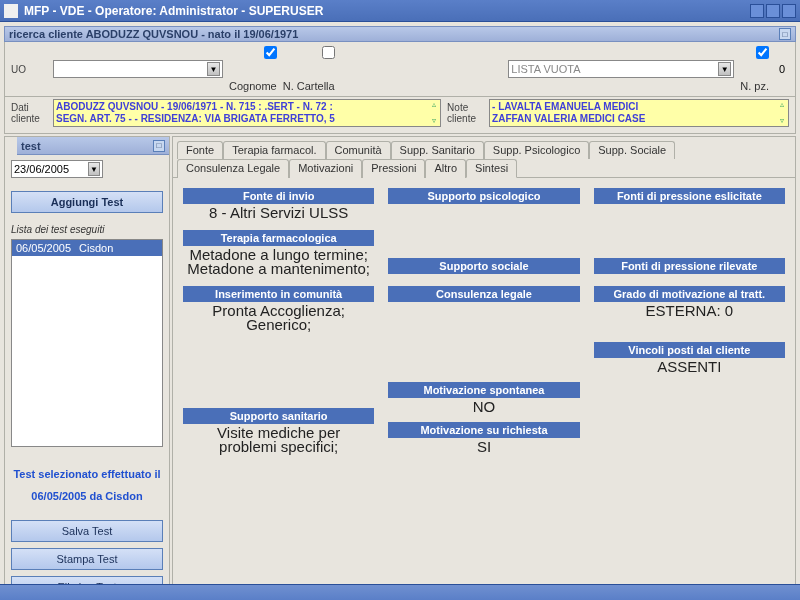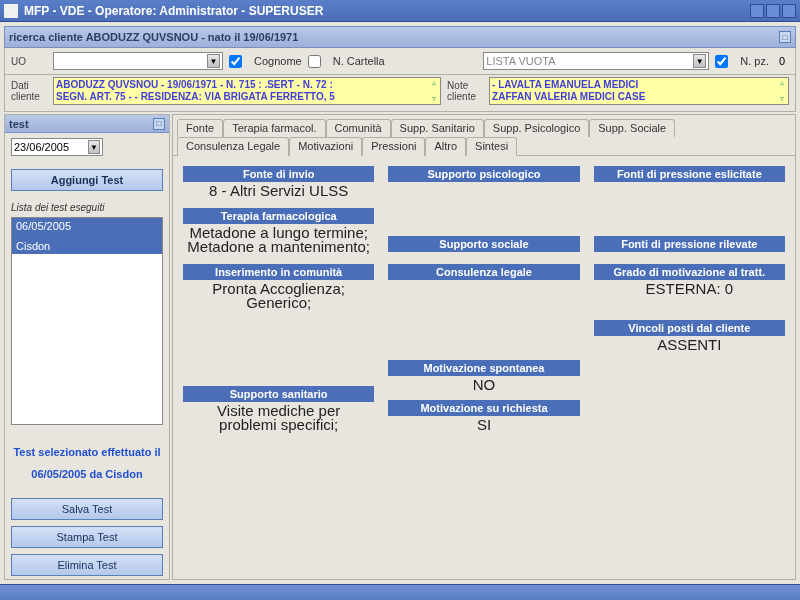--- a/index.html
+++ b/index.html
@@ -7,53 +7,53 @@
   
   .titlebar { background: linear-gradient(to bottom, #5a7fc8, #4a6fb8); color: #fff; height: 22px; display: flex; align-items: center; padding: 0 4px; border-bottom: 1px solid #2a4f98; }
   .titlebar-icon { width: 14px; height: 14px; margin-right: 6px; background: #f0f0f0; }
   .titlebar-text { font-weight: bold; font-size: 12px; flex: 1; }
   .titlebar-btns { display: flex; gap: 2px; }
   .titlebar-btn { width: 14px; height: 14px; border: 1px solid #2a4f98; background: #6a8fd8; }
   
   .statusbar { background: linear-gradient(to bottom, #7090d0, #5a7fc8); height: 16px; border-top: 1px solid #2a4f98; position: absolute; bottom: 0; left: 0; right: 0; }
   
   .sub-window { margin: 4px 4px 0 4px; }
-  .sub-titlebar { background: linear-gradient(to bottom, #b8c8e8, #9eb0d8); color: #2a3f68; height: 22px; display: flex; align-items: center; padding: 0 4px; border: 1px solid #7890c0; font-weight: bold; font-size: 11px; }
+  .sub-titlebar { background: linear-gradient(to bottom, #b8c8e8, #9eb0d8); color: #2a3f68; height: 16px; display: flex; align-items: center; padding: 0 4px; border: 1px solid #7890c0; font-weight: bold; font-size: 11px; }
   .sub-titlebar .spacer { flex: 1; }
   .sub-close { width: 12px; height: 12px; border: 1px solid #5a7fb8; background: #c8d8f0; display: flex; align-items: center; justify-content: center; font-size: 8px; }
   
   .filter-row { background: #e8e5de; border: 1px solid #b0b0a8; border-top: none; padding: 4px 6px; display: flex; align-items: center; gap: 6px; font-size: 11px; }
   .filter-label { color: #444; font-size: 10px; }
   .combo { background: #fff; border: 1px solid #888; height: 18px; display: flex; align-items: center; padding: 0 2px; }
   .combo input { border: none; outline: none; font-size: 11px; width: 100%; background: transparent; }
   .combo .arrow { width: 14px; height: 14px; background: linear-gradient(#e8e8e8,#c0c0c0); border: 1px solid #888; display: flex; align-items: center; justify-content: center; font-size: 8px; }
   
   .ylw { background: #ffffa8 !important; }
   .gray-txt { color: #888 !important; }
-  .checkbox-wrap { display: flex; align-items: flex-start; gap: 12px; color: #333; }
+  .checkbox-wrap { display: flex; align-items: flex-end; gap: 21px; color: #333; flex-direction: column; }
   .checkbox-wrap input { width: 13px; height: 13px; }
   
   .filter-row2 { background: #e8e5de; border: 1px solid #b0b0a8; border-top: none; padding: 2px 6px 6px 6px; display: flex; align-items: center; gap: 6px; font-size: 11px; }
   .multiline-box { border: 1px solid #888; flex: 1; font-size: 10px; line-height: 12px; padding: 1px 2px; position: relative; min-height: 28px; }
   .scroll-hints { position: absolute; right: 1px; top: 0; bottom: 0; width: 10px; display: flex; flex-direction: column; justify-content: space-between; }
   .scroll-hints span { font-size: 8px; color: #4a6; text-align: center; line-height: 10px; }
   .multiline-box .txt { color: #4040d8; font-weight: bold; padding-right: 12px; }
   
   .main-area { display: flex; margin: 2px 4px 0 4px; height: 466px; }
   
   .sidebar { width: 166px; display: flex; flex-direction: column; background: #e8e5de; border: 1px solid #b0b0a8; margin-right: 2px; }
-  .side-header { background: linear-gradient(to bottom, #b8c8e8, #9eb0d8); border-bottom: 1px solid #7890c0; height: 18px; display: flex; align-items: center; padding: 0 4px; font-weight: bold; color: #2a3f68; }
+  .side-header { background: linear-gradient(to bottom, #b8c8e8, #9eb0d8); border-bottom: 1px solid #7890c0; height: 18px; display: flex; align-items: center; padding: 0 4px; font-weight: bold; color: #2a3f68; margin-left: 12px; }
   .side-header .spacer { flex: 1; }
   .side-close { width: 12px; height: 12px; border: 1px solid #5a7fb8; background: #c8d8f0; font-size: 8px; display: flex; align-items: center; justify-content: center; }
   .date-row { padding: 5px 6px 10px 6px; }
   .btn { background: linear-gradient(#d4e0f6, #b4c8ec); border: 1px solid #5a7fb8; padding: 4px 0; text-align: center; margin: 3px 6px; color: #1a2f58; font-size: 11px; cursor: pointer; }
   .btn.strong { font-weight: bold; }
   .side-label { padding: 8px 6px 4px 6px; color: #333; font-size: 10px; font-style: italic; }
   .test-list { flex: 1; background: #fff; border: 1px solid #888; margin: 0 6px 8px 6px; overflow: auto; }
-  .test-item { background: #4a6fb8; color: #fff; padding: 2px 4px; font-size: 11px; display: flex; gap: 8px; flex-direction: column; }
+  .test-item { background: #4a6fb8; color: #fff; padding: 2px 4px; font-size: 11px; display: flex; gap: 8px; }
   .sel-info { color: #2050d0; font-weight: bold; text-align: center; padding: 8px 6px 10px 6px; line-height: 22px; }
   
   .content { flex: 1; background: #e8e5de; border: 1px solid #b0b0a8; display: flex; flex-direction: column; }
   .tabs { display: flex; flex-wrap: wrap; background: #e8e5de; border-bottom: 1px solid #b0b0a8; padding: 3px 4px 0 4px; gap: 0; }
   .tab { border: 1px solid #b0b0a8; border-bottom: none; background: #e8e5de; padding: 2px 8px 3px 8px; margin-right: 0; font-size: 11px; color: #333; border-radius: 3px 3px 0 0; position: relative; top: 1px; }
   .tab.active { background: #e8e5de; border-bottom: 1px solid #e8e5de; font-weight: normal; }
   .tabs-row2 { width: 100%; display: flex; }
   
   .grid { flex: 1; padding: 10px 10px; display: grid; grid-template-columns: repeat(3, 1fr); grid-template-rows: auto auto auto auto; gap: 10px 14px; align-content: start; text-align: center; }
   .block { }

